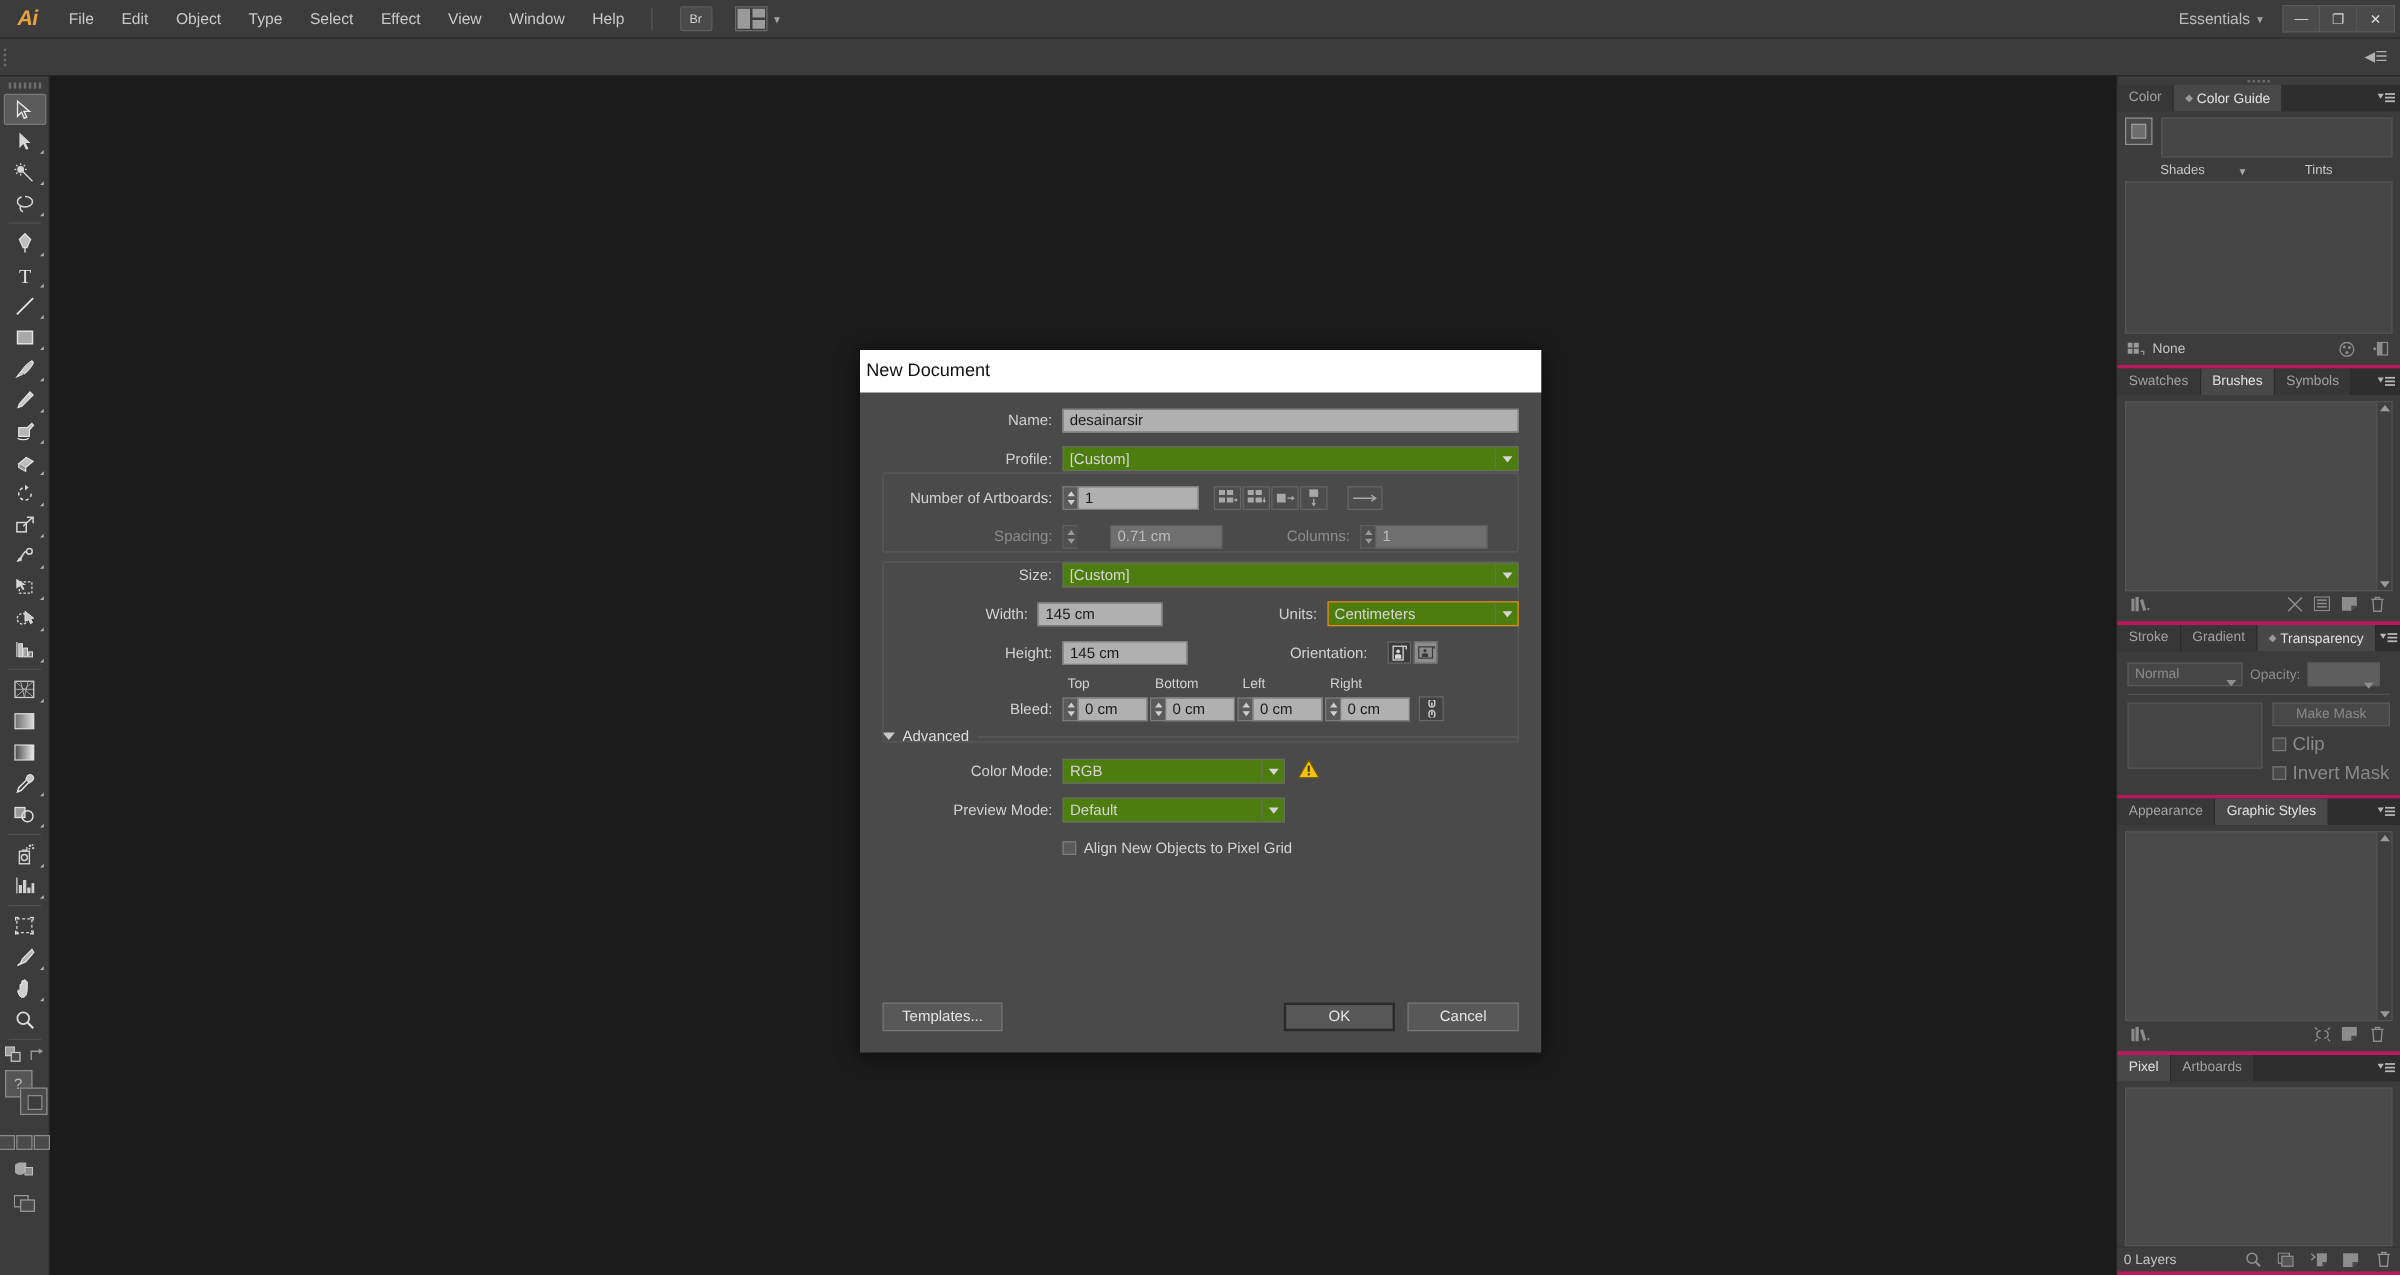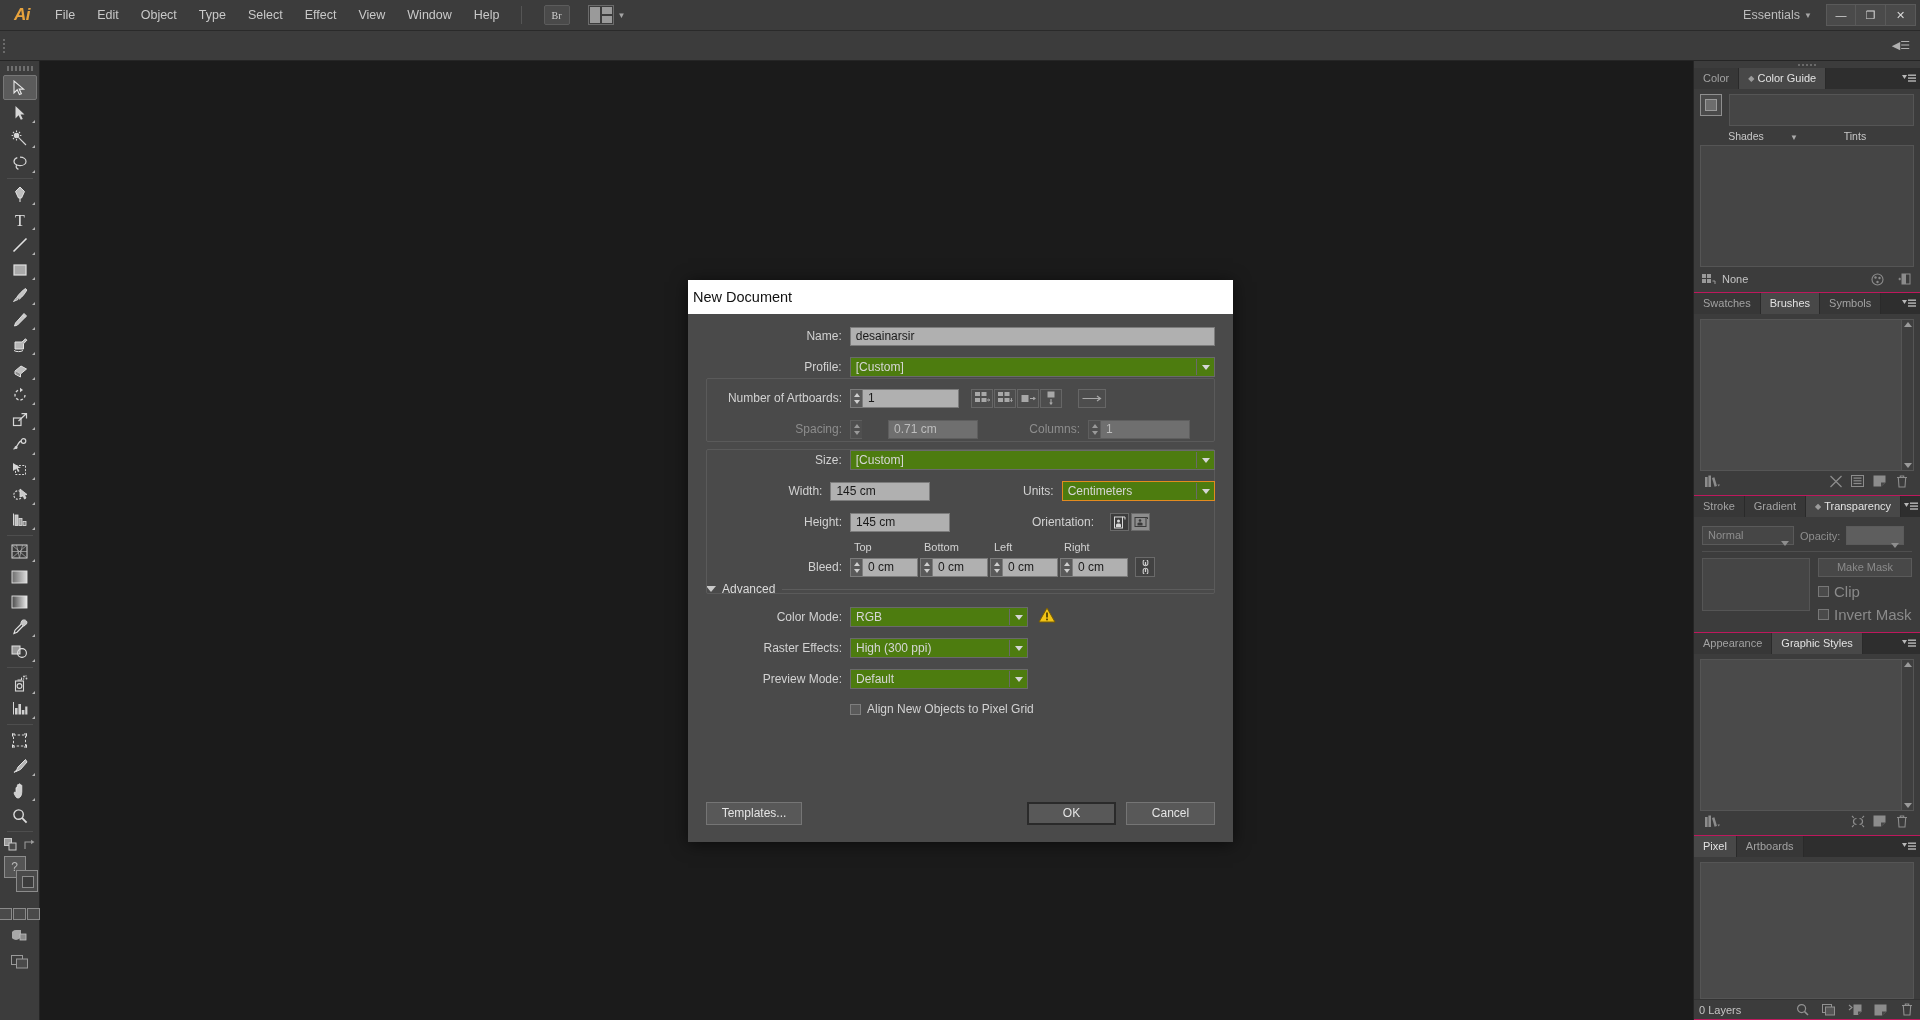--- a/index.html
+++ b/index.html
@@ -27,21 +27,21 @@
     padding: 0 11px; height: 31px; line-height: 31px;
     color: #c9c9c9; font-size: 12.5px; cursor: default;
   }
   .menubar-sep {
     width: 1px; height: 18px; background: #555; margin: 0 10px;
   }
   .br-btn {
     width: 26px; height: 20px; background: #4a4a4a;
     border: 1px solid #5c5c5c; border-radius: 2px;
     color: #cfcfcf; font-size: 10px; text-align: center; line-height: 19px;
-    margin-left: 12px; cursor: pointer; font-family: Liberation Serif, serif;
+    margin-left: 12px; cursor: pointer;
   }
   .arrange-btn {
     width: 26px; height: 20px; margin-left: 18px;
     border: 1px solid #6b6b6b; position: relative; cursor: pointer;
   }
   .arrange-btn i {
     position: absolute; background: #9a9a9a; display: block;
   }
   .arrange-btn .q1 { left: 1px; top: 1px; width: 10px; height: 16px; }
   .arrange-btn .q2 { left: 13px; top: 1px; width: 10px; height: 7px; }
@@ -137,21 +137,21 @@
   .dock {
     position: absolute; top: 61px; right: 0; width: 227px; height: 959px;
     background: #3c3c3c; border-left: 1px solid #252525;
     display: flex; flex-direction: column;
   }
   .dock-grip {
     height: 7px; display: flex; align-items: center; justify-content: center; gap: 2px;
   }
   .dock-grip i { width: 2px; height: 2px; background: #6a6a6a; }
 
-  .panel { background: #3c3c3c; border-bottom: 1px solid #be185d; }
+  .panel { background: #3c3c3c; border-bottom: 3px solid #be185d; }
   .tabrow {
     display: flex; align-items: stretch; height: 21px; background: #2e2e2e;
     position: relative;
   }
   .tab {
     padding: 0 9px; height: 21px; line-height: 21px;
     font-size: 11px; color: #a2a2a2; background: #373737;
     border-right: 1px solid #2a2a2a; cursor: pointer; white-space: nowrap;
   }
   .tab.active { background: #484848; color: #e2e2e2; }
@@ -1208,27 +1208,20 @@
           </div>
           <div class="warn">
             <svg width="18" height="16" viewBox="0 0 18 16">
                 <path d="M9 1 L17 15 L1 15 Z" fill="#f2c316" stroke="#7a5e00" stroke-width="1"></path>
                 <rect x="8.2" y="5.5" width="1.6" height="5" fill="#3a3000"></rect>
                 <rect x="8.2" y="11.6" width="1.6" height="1.7" fill="#3a3000"></rect>
               </svg>
           </div>
         </div>
 
-        <div class="row">
-          <div class="lbl">Raster Effects:</div>
-          <div class="dropdown med">
-            <span>High (300 ppi)</span>
-            <span class="sep"></span><span class="cv"></span>
-          </div>
-        </div>
 
         <div class="row">
           <div class="lbl">Preview Mode:</div>
           <div class="dropdown med">
             <span>Default</span>
             <span class="sep"></span><span class="cv"></span>
           </div>
         </div>
 
         <div class="chkrow">

